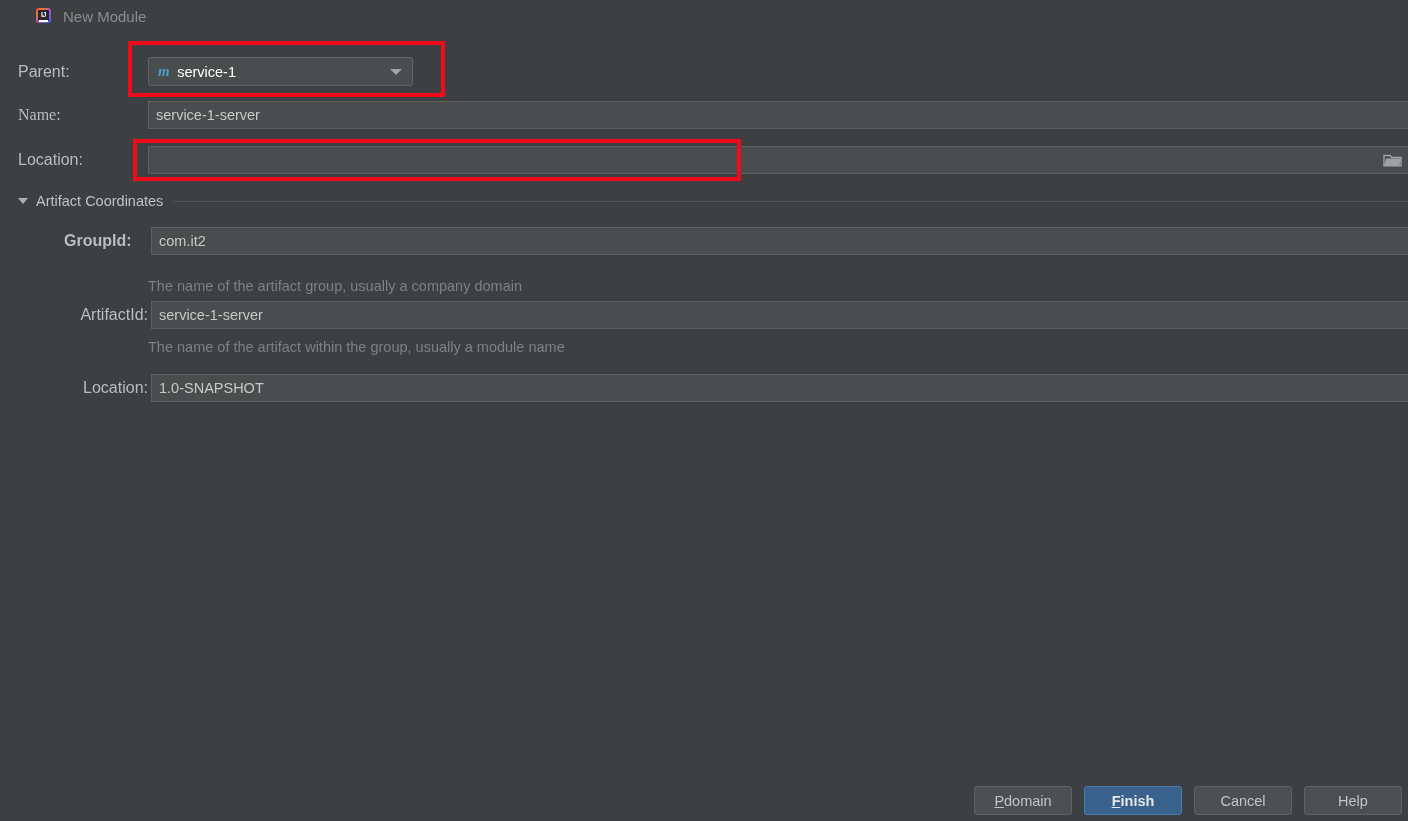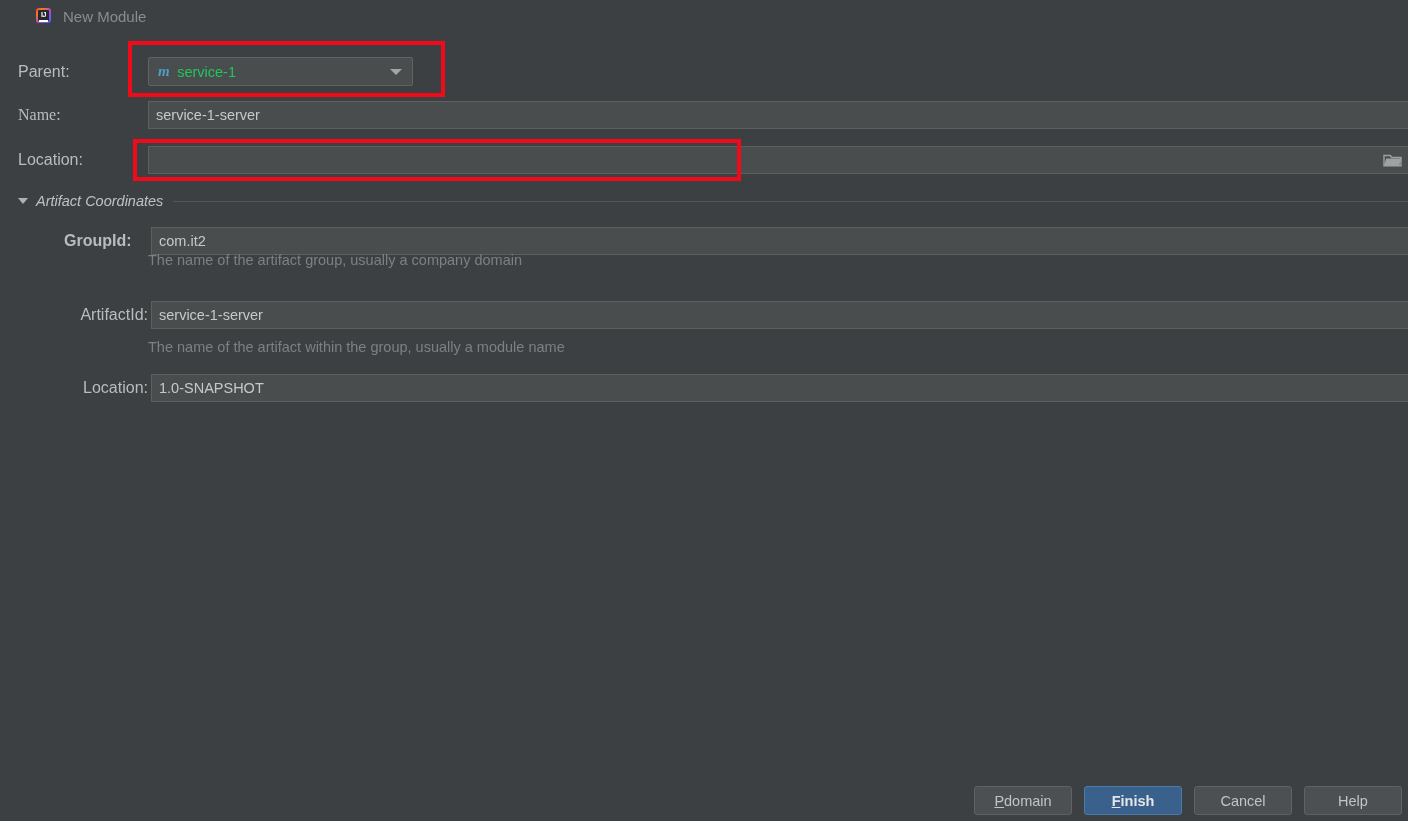--- a/index.html
+++ b/index.html
@@ -117,21 +117,21 @@
   }
   .maven-icon {
     font-family: "Liberation Serif", serif;
     font-style: italic;
     font-weight: bold;
     font-size: 15px;
     color: #4d9ec9;
     margin-right: 8px;
     letter-spacing: -0.5px;
   }
-  .combo-value { color: #22c55e; font-size: 14.5px; flex: 1; }
+  .combo-value { color: #ffffff; font-size: 14.5px; flex: 1; }
   .caret {
     width: 0; height: 0;
     border-left: 6px solid transparent;
     border-right: 6px solid transparent;
     border-top: 6px solid #a2a5a7;
     margin-right: 4px;
   }
 
   
   #name-row { left: 18px; top: 101px; }
@@ -150,21 +150,20 @@
   .folder-btn svg { display: block; }
 
   
   #artifact-header {
     position: absolute;
     left: 18px; top: 191px;
     width: 1390px;
     display: flex;
     align-items: center;
     height: 20px;
-    font-style: italic;
   }
   .tri-down {
     width: 0; height: 0;
     border-left: 5px solid transparent;
     border-right: 5px solid transparent;
     border-top: 6px solid #b0b0b0;
     margin-right: 8px;
   }
   #artifact-header .sec-title {
     color: #c0c0c0;
@@ -182,21 +181,21 @@
   #groupid-row { left: 64px; top: 227px; }
   #groupid-row .lbl { width: 84px; padding-right: 0; font-weight: bold; }
   #groupid-field { width: 1260px; margin-left: 3px; }
 
   .hint {
     position: absolute;
     color: #7d8082;
     font-size: 14.5px;
     white-space: nowrap;
   }
-  #groupid-hint { left: 148px; top: 252px; }
+  #groupid-hint { left: 148px; top: 278px; }
   #artifactid-hint { left: 148px; top: 339px; }
 
   #artifactid-row { left: 64px; top: 301px; }
   #artifactid-row .lbl { width: 84px; text-align: right; }
   #artifactid-field { width: 1260px; margin-left: 3px; }
 
   #version-row { left: 64px; top: 374px; }
   #version-row .lbl { width: 84px; text-align: right; }
   #version-field { width: 1260px; margin-left: 3px; }
 

